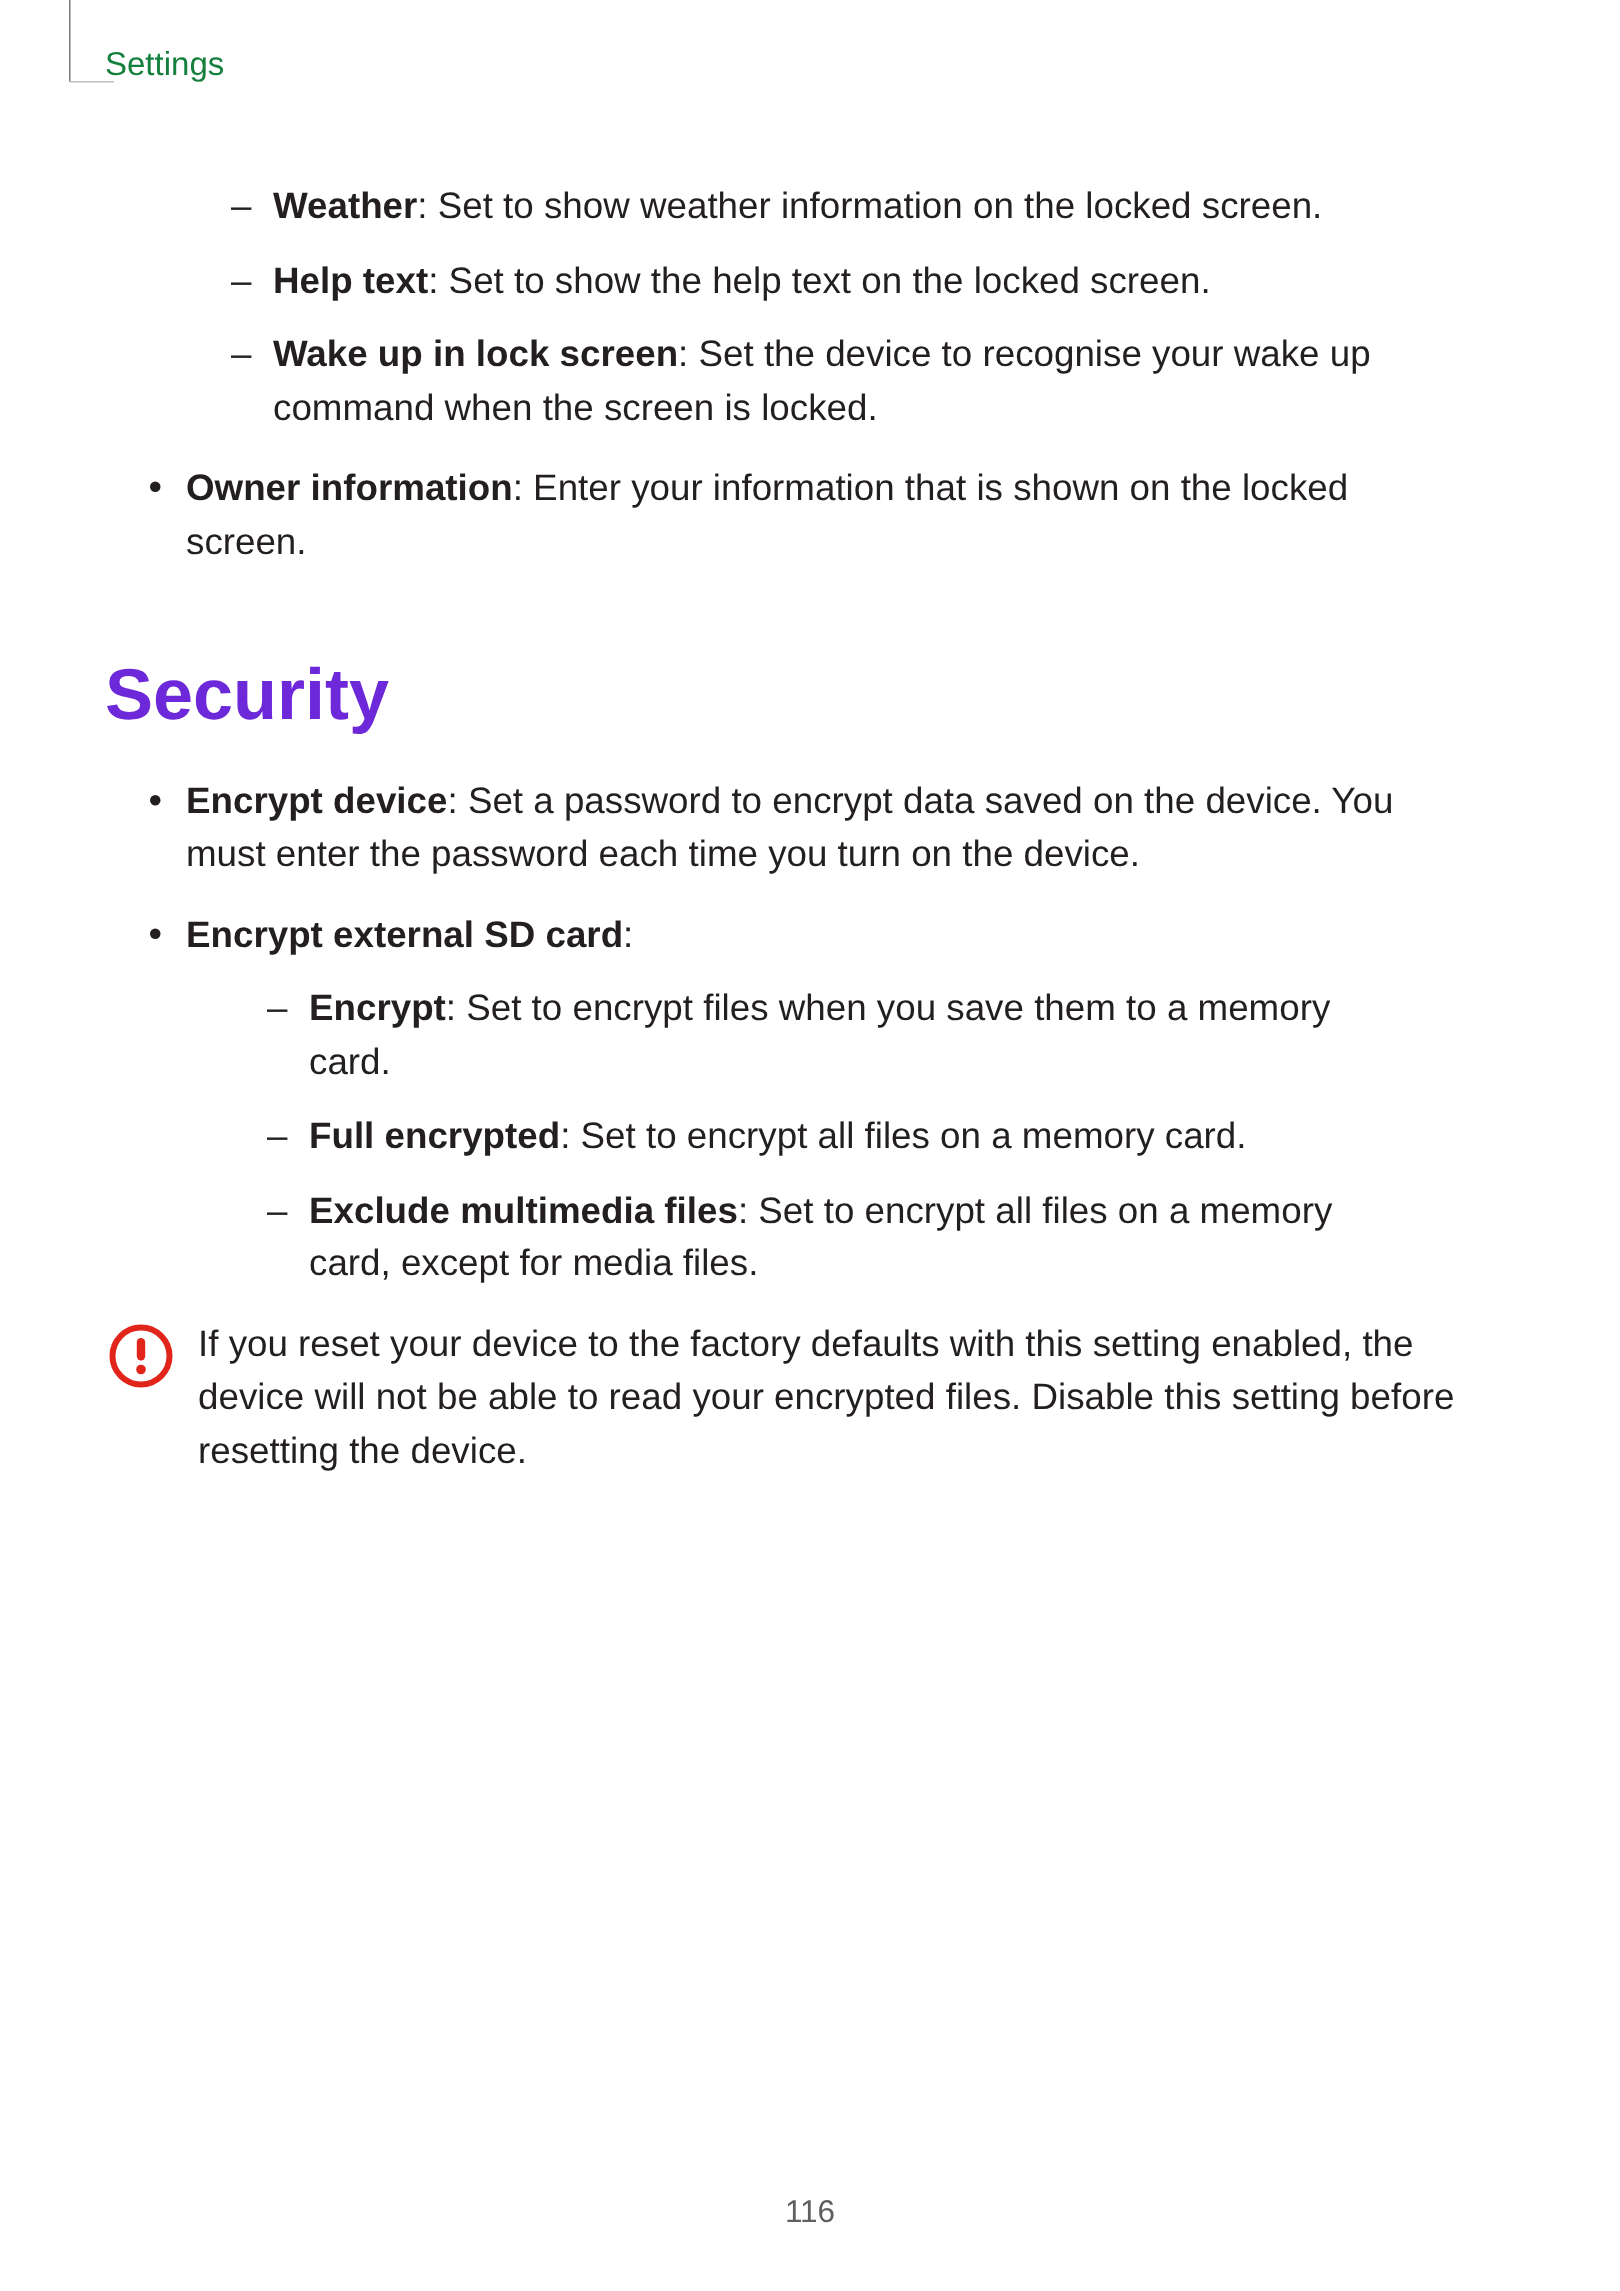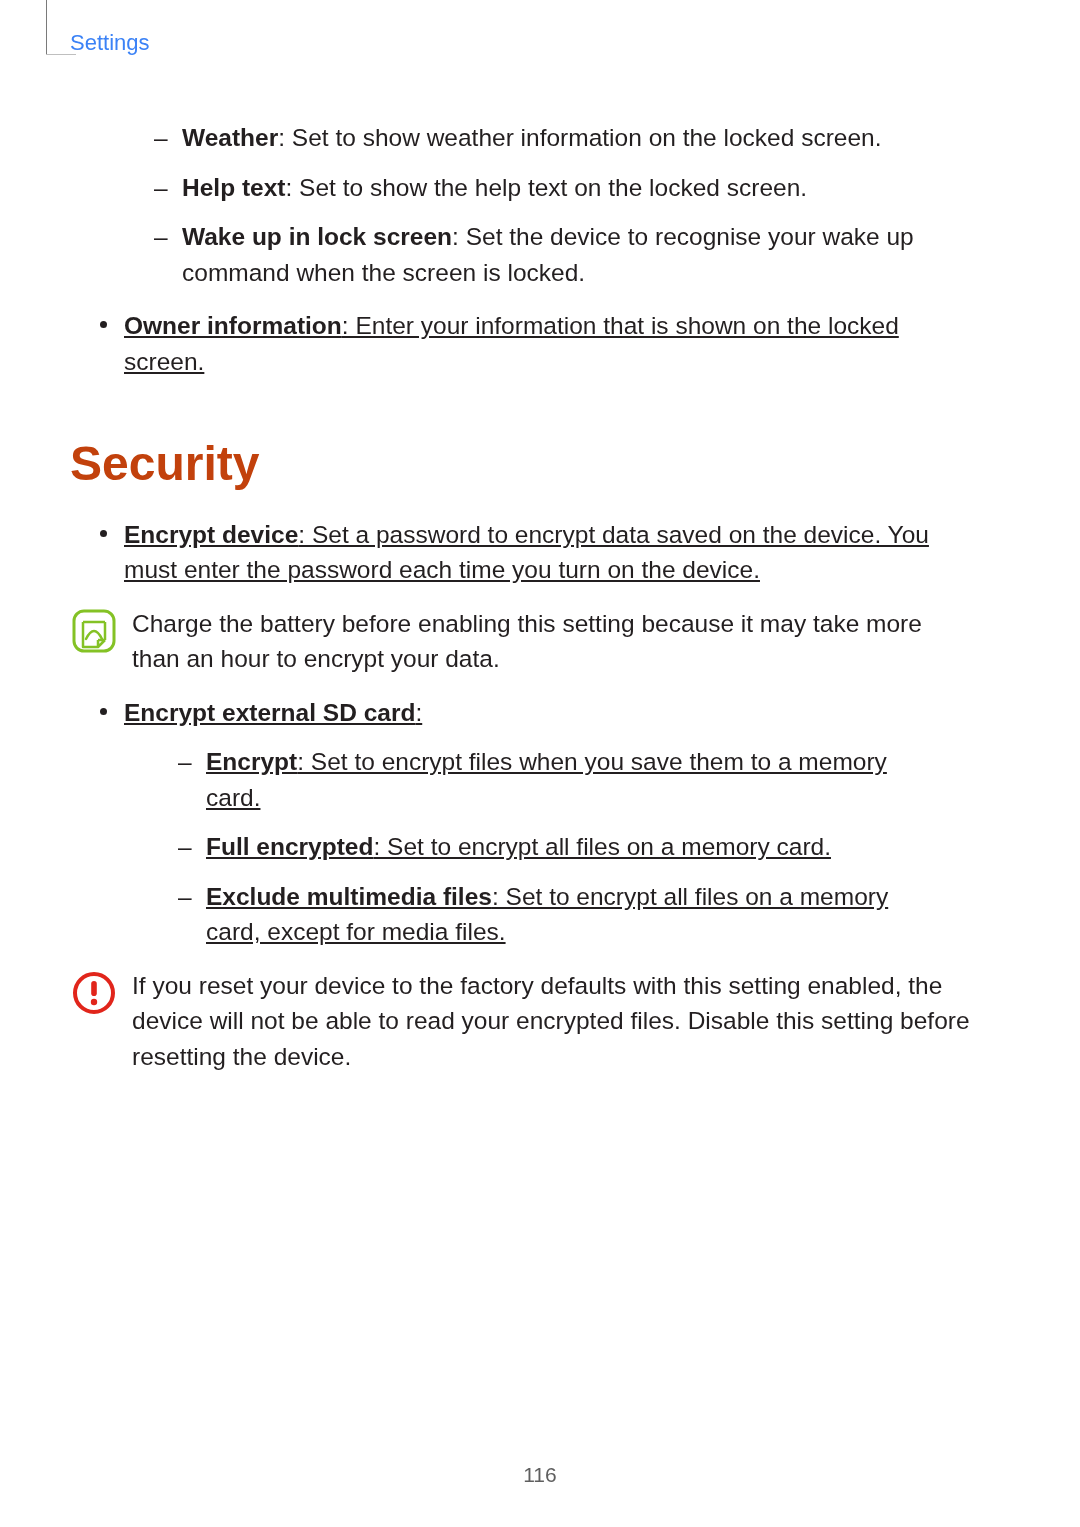--- a/index.html
+++ b/index.html
@@ -33,44 +33,43 @@
   .header-rule2 {
     position: absolute;
     left: -24px;
     top: 24px;
     width: 30px;
     height: 1px;
     background: #bfbfbf;
   }
   .header-text {
     font-size: 22px;
-    color: #3b82f6;
+    color: #15803d;
     font-weight: 400;
     padding-left: 0;
   }
   .content {
     font-size: 24.5px;
     line-height: 1.45;
   }
   .heading {
-    color: #c2410c;
+    color: #6d28d9;
     font-size: 48px;
     font-weight: 700;
     margin: 50px 0 18px 0;
   }
   ul.dash-list, ul.dot-list {
     list-style: none;
     margin: 18px;
     padding: 0;
   }
   ul.dot-list > li {
     position: relative;
     padding-left: 36px;
     margin: 0 0 14px 0;
-    text-decoration: underline;
   }
   ul.dot-list > li::before {
     content: "";
     position: absolute;
     left: 12px;
     top: 13px;
     width: 7px;
     height: 7px;
     background: #231f20;
     border-radius: 50%;
@@ -149,30 +148,20 @@
     </ul>
 
     <h2 class="heading">Security</h2>
 
     <ul class="dot-list">
       <li>
         <span class="bold">Encrypt device</span><span>: Set a password to encrypt data saved on the device. You must enter the password each time you turn on the device.</span>
       </li>
     </ul>
 
-    <div class="callout">
-      <span class="callout-icon">
-        <svg viewBox="0 0 44 44" width="44" height="44">
-          <rect x="2" y="2" width="40" height="40" rx="10" ry="10" fill="none" stroke="#84c225" stroke-width="3"></rect>
-          <path d="M11 13 L33 13 M11 13 L11 31 M33 13 L33 31 M33 31 L26 38 L11 38 L11 31 M26 31 L26 38 M26 31 L33 31" fill="none" stroke="#84c225" stroke-width="2.5" stroke-linejoin="round"></path>
-          <path d="M14 30 Q22 14 30 30" fill="none" stroke="#84c225" stroke-width="2.5" stroke-linecap="round"></path>
-        </svg>
-      </span>
-      <div class="callout-text">Charge the battery before enabling this setting because it may take more than an hour to encrypt your data.</div>
-    </div>
 
     <ul class="dot-list">
       <li>
         <span class="bold">Encrypt external SD card</span><span>:</span>
         <ul class="dash-list" style="margin-top:14px;">
           <li>
             <span class="bold">Encrypt</span><span>: Set to encrypt files when you save them to a memory card.</span>
           </li>
           <li>
             <span class="bold">Full encrypted</span><span>: Set to encrypt all files on a memory card.</span>

